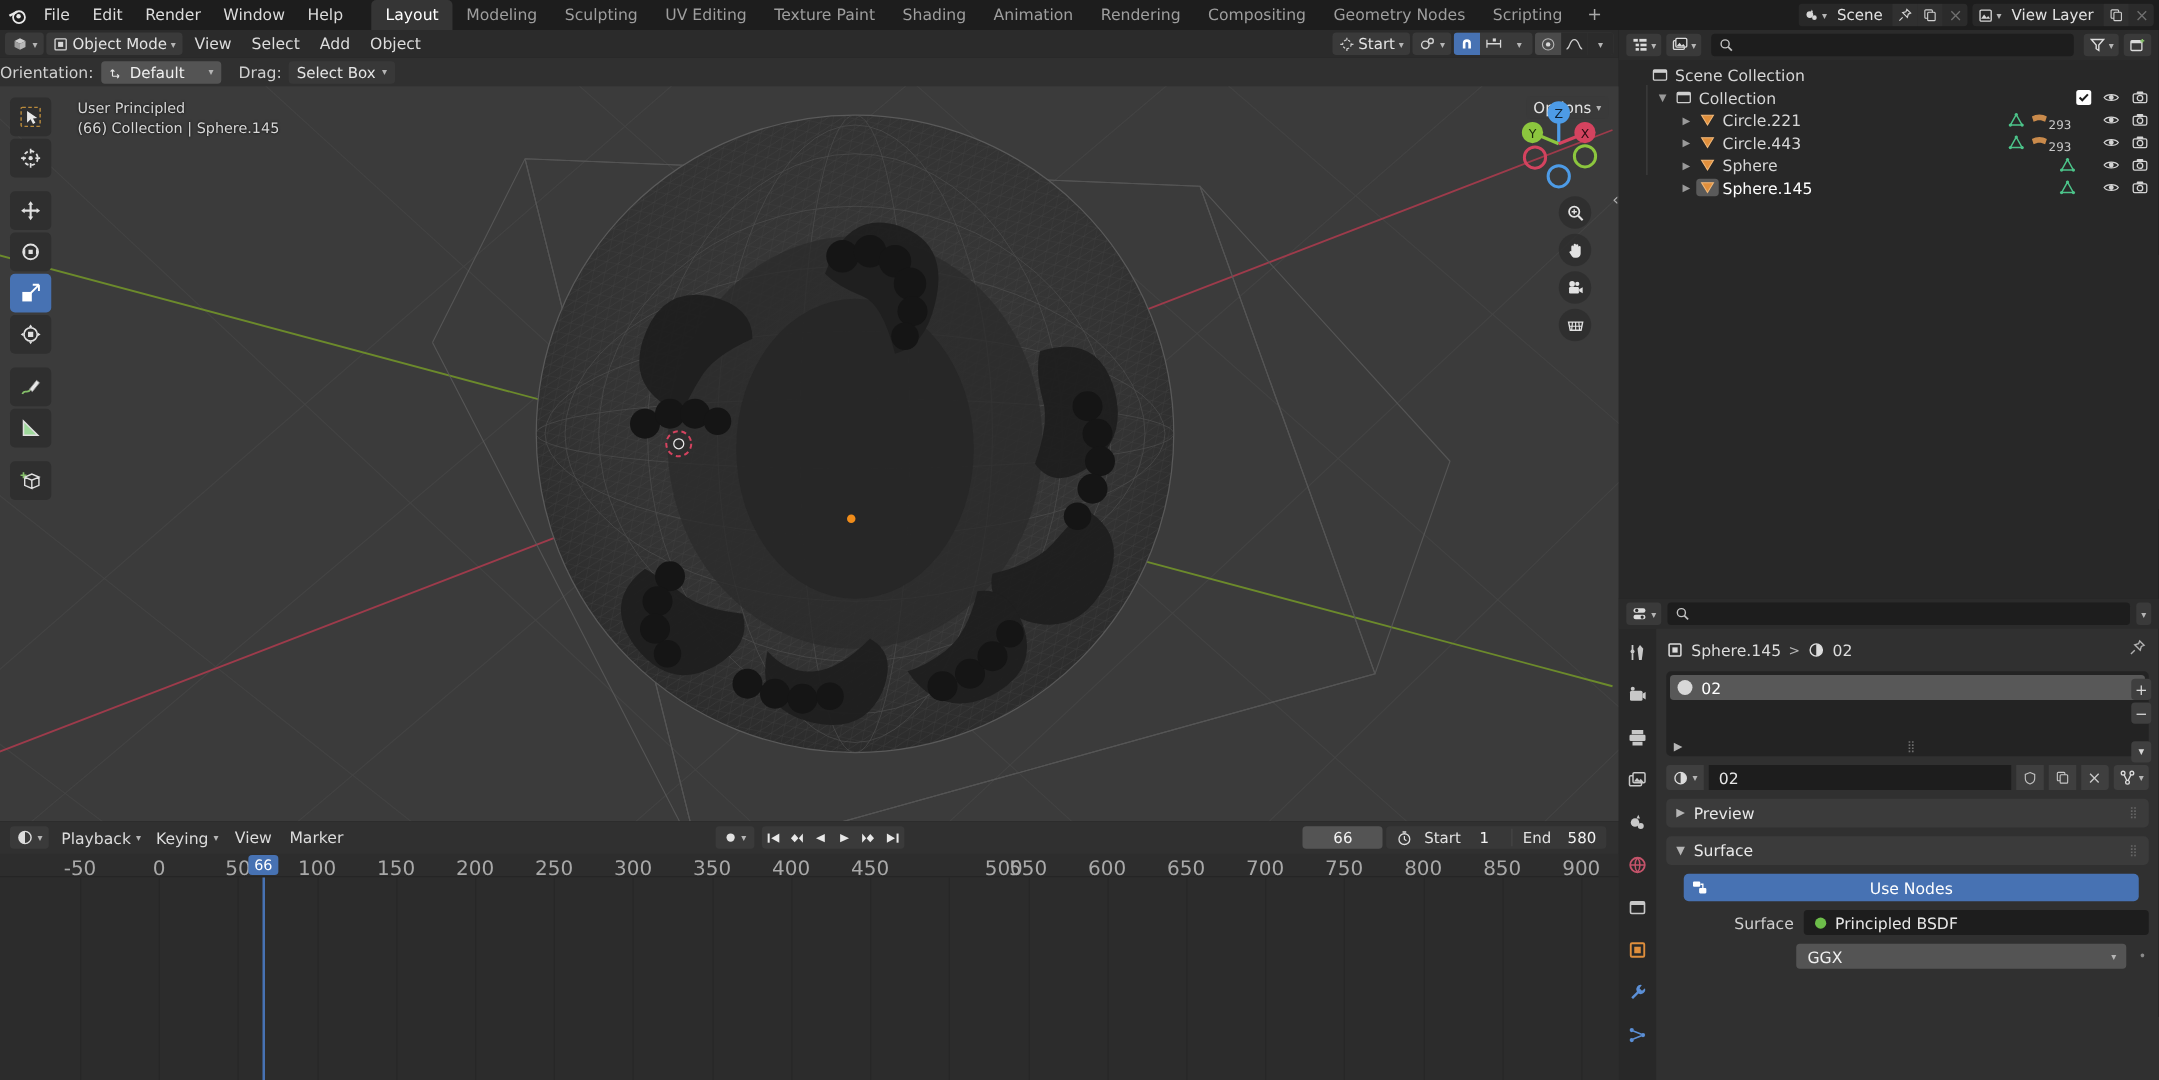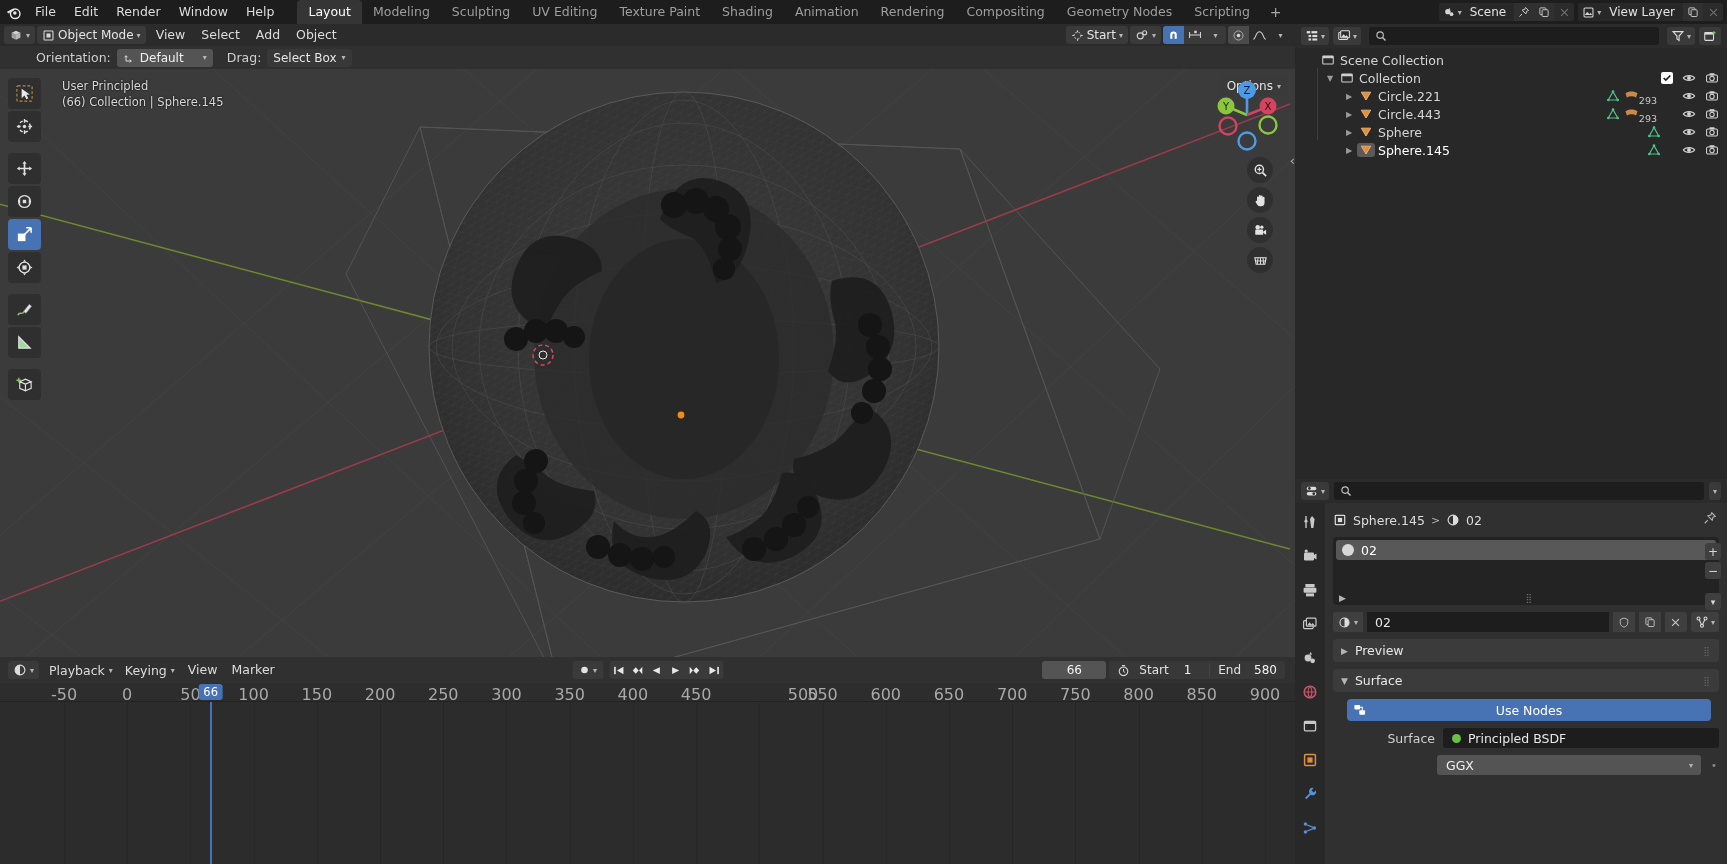--- a/index.html
+++ b/index.html
@@ -58,21 +58,21 @@
   .hdr-group { display: flex; align-items: center; background: #3a3a3a; border-radius: 3px; height: 18px; overflow: hidden; }
   .hdr-group > .seg { width: 21px; height: 18px; display: flex; align-items: center; justify-content: center; }
   .hdr-group > .seg.on { background: #4772b3; }
   .hdr-group > .seg.on2 { background: #4772b3; }
 
   #vp-header-right { position: absolute; right: 6px; top: 24px; height: 22px; display: flex; align-items: center; gap: 3px; }
 
   
   #tool-settings {
     position: absolute; left: 0; top: 46px; width: 1295px; height: 23px;
-    background: #303030; display: flex; align-items: center; padding-left: 36px; gap: 6px;
+    background: #303030; display: flex; align-items: center; gap: 6px;
   }
   .ts-label { font-size: 12.5px; color: #cfcfcf; }
   .ts-dd {
     display: flex; align-items: center; gap: 5px; height: 18px; padding: 0 6px;
     background: #545454; border-radius: 3px; font-size: 12px; color: #f0f0f0; min-width: 96px;
   }
   .ts-dd .chev { margin-left: auto; }
   .ts-dd2 {
     display: flex; align-items: center; gap: 5px; height: 18px; padding: 0 6px;
     background: #383838; border-radius: 3px; font-size: 12px; color: #e6e6e6;

